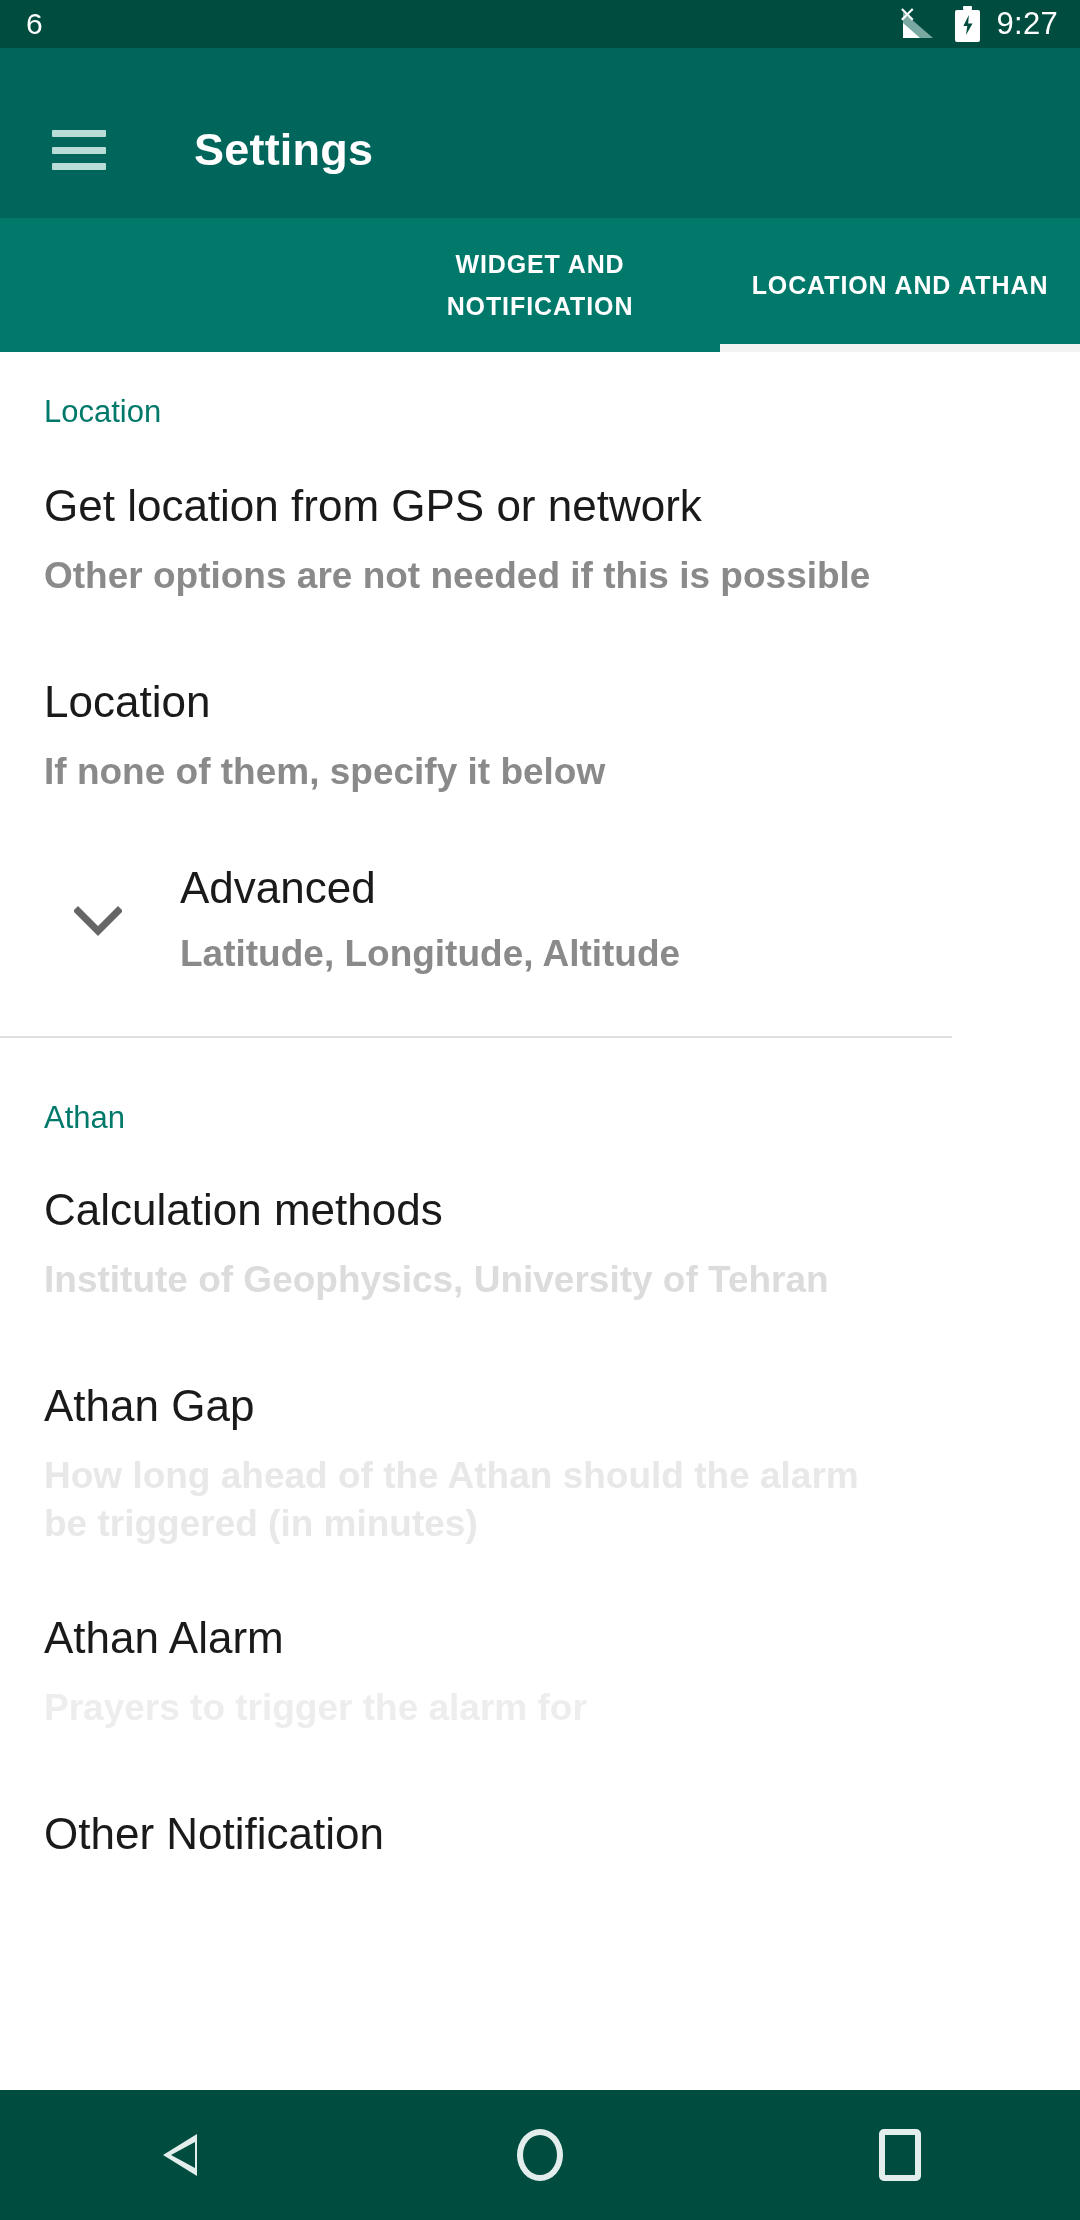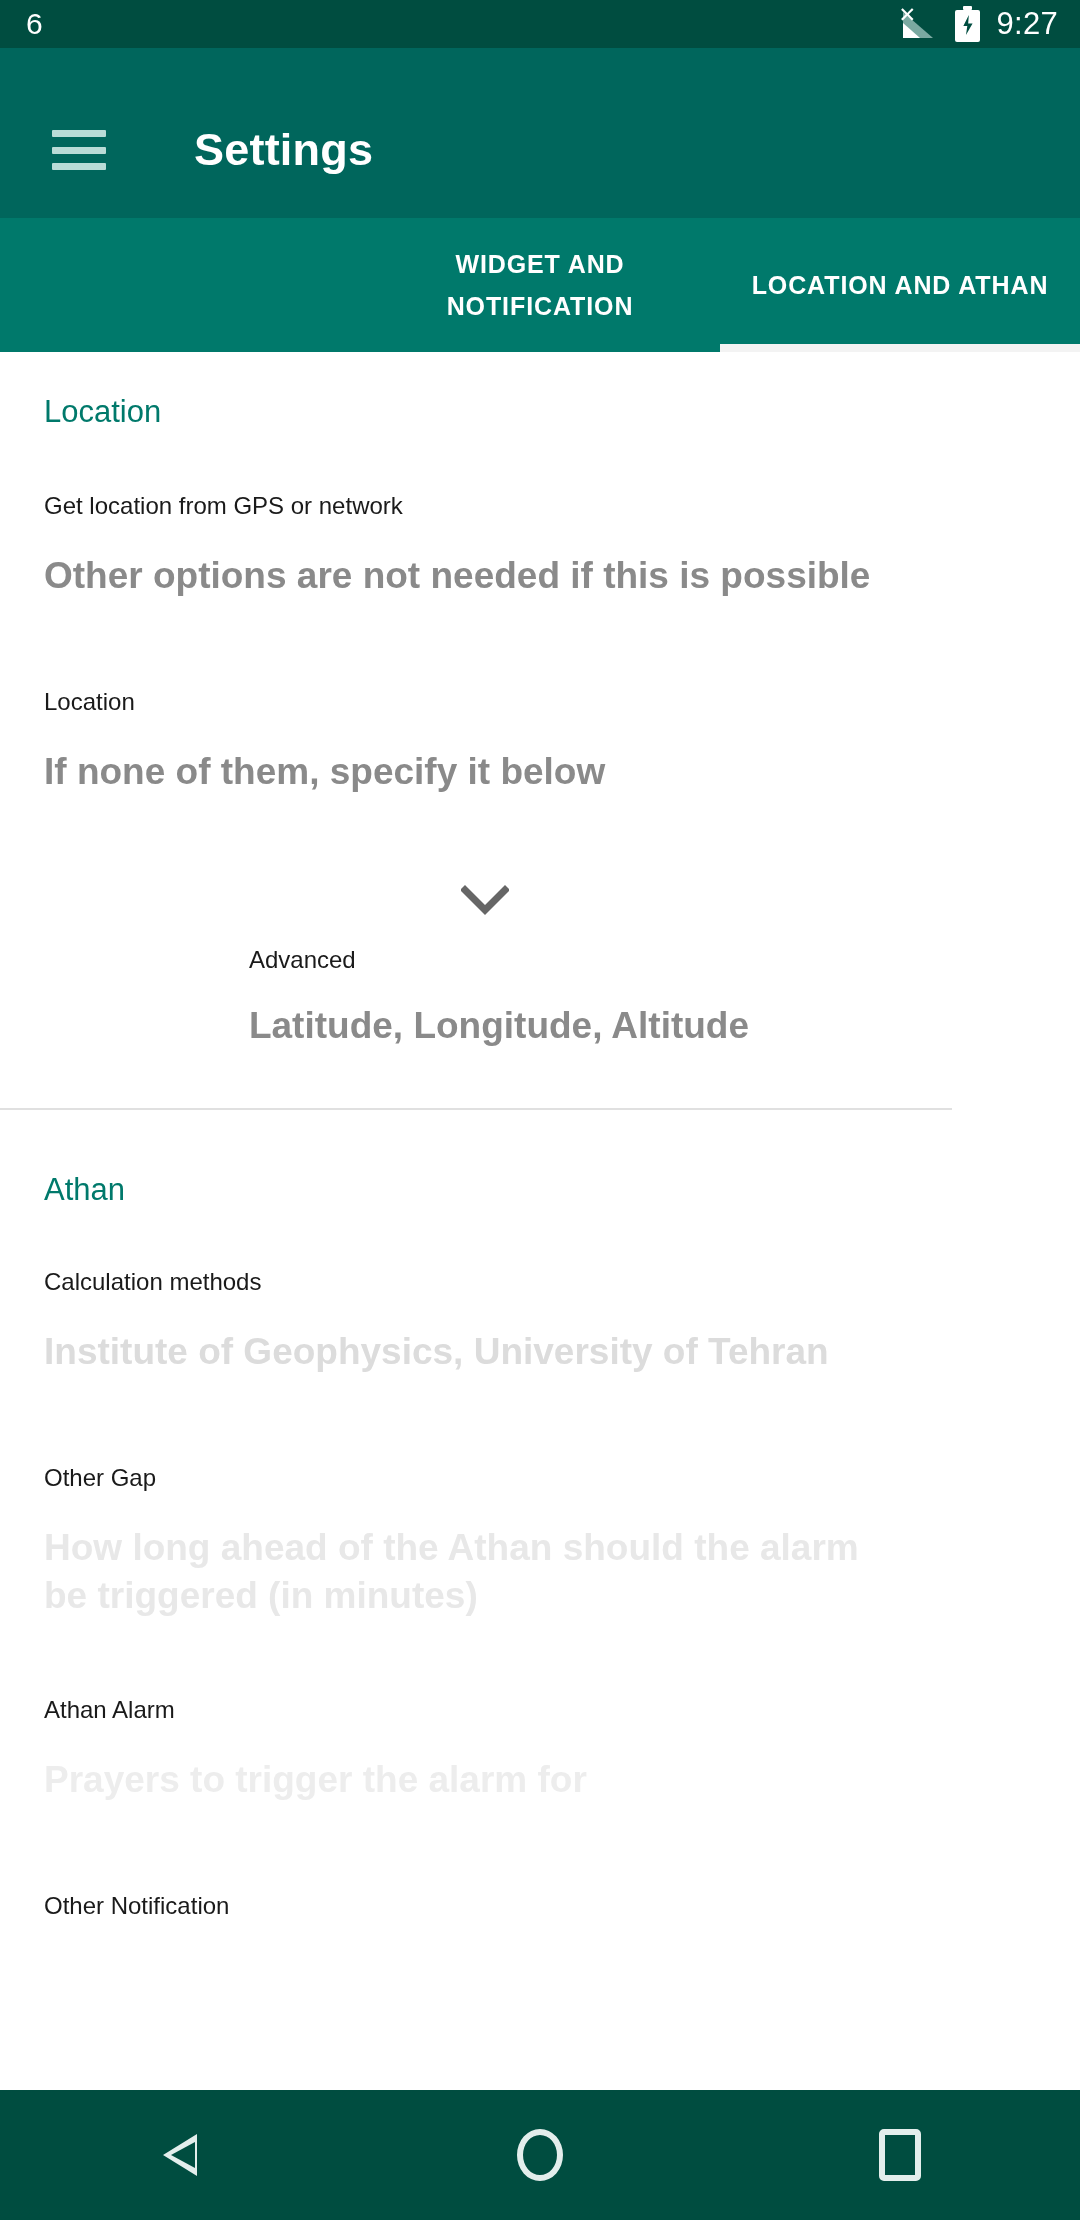--- a/index.html
+++ b/index.html
@@ -80,29 +80,29 @@
 
   
   .content{
     position:absolute; left:0; top:352px; width:952px; height:1738px;
     background:#ffffff; overflow:hidden;
   }
   .sec-header{
     color:#00796b; font-size:31px; font-weight:400; padding:0 0 0 44px;
   }
   .pref{ padding:0 44px; }
-  .pref-title{ color:#1a1a1a; font-size:24px; font-weight:400; line-height:48px; }
+  .pref-title{ color:#1a1a1a; font-size:44px; font-weight:400; line-height:48px; }
   .pref-sub{ color:#8a8a8a; font-size:37px; font-weight:700; line-height:48px; }
   .pref-sub.faded1{ color:#dcdcdc; }
   .pref-sub.faded2{ color:#e8e8e8; }
   .pref-sub.faded3{ color:#ededed; }
 
   .divider{ height:2px; background:#e0e0e0; width:1080px; }
 
-  .adv-row{ display:flex; align-items:center; padding:0 44px;flex-direction:column; }
+  .adv-row{ display:flex; align-items:center; padding:0 44px; }
   .chev{
     width:72px; flex:0 0 72px; display:flex; align-items:center; justify-content:center;
     margin-left:18px;
   }
   .chev svg{ display:block; }
   .adv-text{ margin-left:46px; }
 
   
   .nav-bar{
     position:absolute; left:0; bottom:0; width:1080px; height:130px;
@@ -214,21 +214,21 @@
 
     <div style="height:50px"></div>
     <div class="pref">
       <div class="pref-title">Calculation methods</div>
       <div style="height:22px"></div>
       <div class="pref-sub faded1">Institute of Geophysics, University of Tehran</div>
     </div>
 
     <div style="height:78px"></div>
     <div class="pref">
-      <div class="pref-title">Other Gap</div>
+      <div class="pref-title">Athan Gap</div>
       <div style="height:22px"></div>
       <div class="pref-sub faded2">How long ahead of the Athan should the alarm be triggered (in minutes)</div>
     </div>
 
     <div style="height:66px"></div>
     <div class="pref">
       <div class="pref-title">Athan Alarm</div>
       <div style="height:22px"></div>
       <div class="pref-sub faded3">Prayers to trigger the alarm for</div>
     </div>

